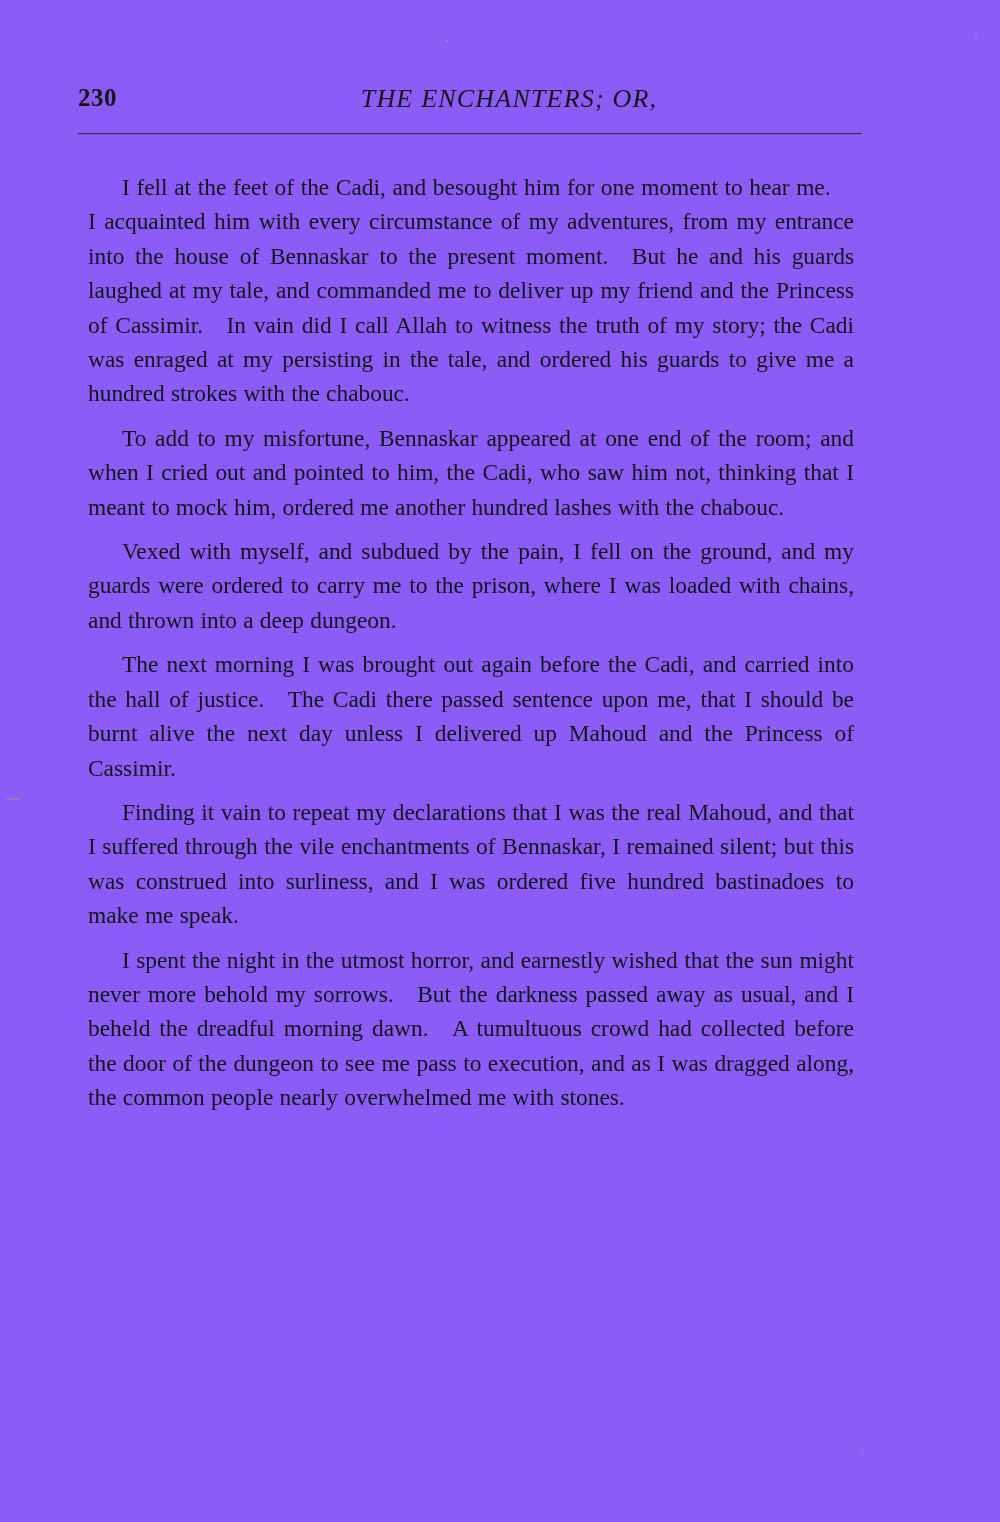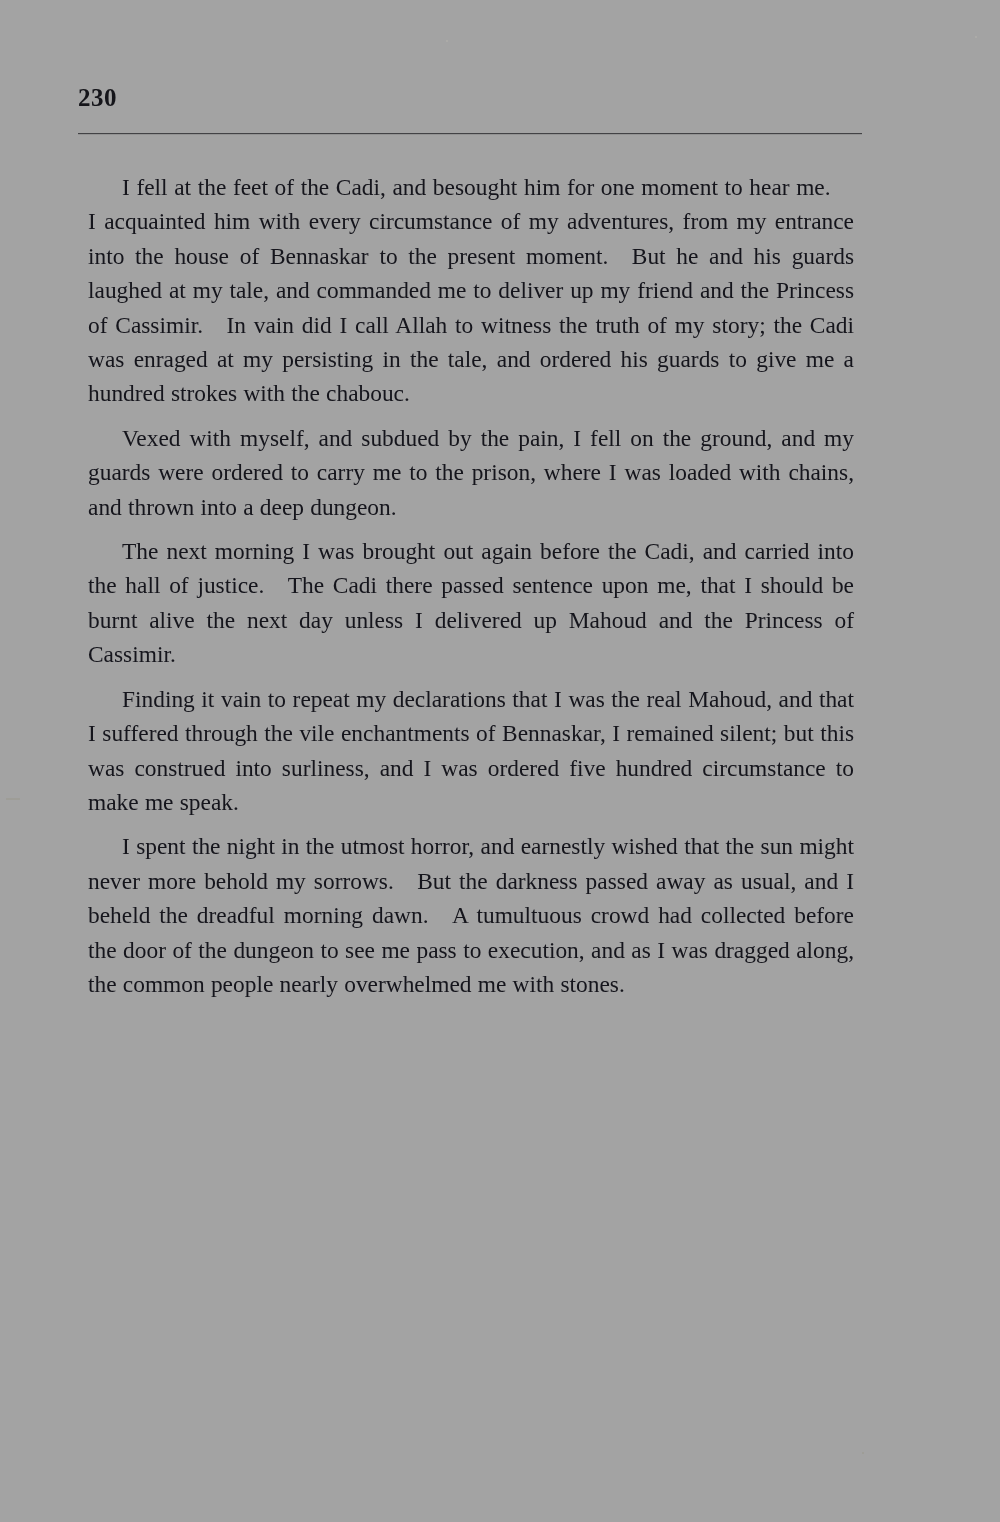--- a/index.html
+++ b/index.html
@@ -11,21 +11,21 @@
     width: 1000px;
     height: 1522px;
     position: relative;
     font-family: "Liberation Serif", "DejaVu Serif", serif;
     color: #1a1a20;
     overflow: hidden;
   }
   .page {
     position: absolute;
     inset: 0;
-    background: #a3a3a3;
+    background: #8b5cf6;
   }
   
   .speckle {
     position: absolute;
     width: 2px; height: 2px;
     background: #b9b7ae;
     border-radius: 50%;
     opacity: .55;
   }
   .header {
@@ -105,25 +105,27 @@
 
 <div class="page">
 
   <div class="speckle" style="left:975px; top:36px;"></div>
   <div class="speckle" style="left:446px; top:40px;"></div>
   <div class="edge-mark" style="left:6px; top:798px; width:14px; height:2px;"></div>
   <div class="edge-mark" style="left:862px; top:1452px; width:2px; height:2px;"></div>
 
   <div class="header">
     <div class="folio">230</div>
+    <div class="running-title">THE ENCHANTERS; OR,</div>
   </div>
 
   <div class="rule"></div>
 
   <div class="body-text">
     <p>I fell at the feet of the Cadi, and besought him for one moment to hear me. I acquainted him with every circumstance of my adventures, from my entrance into the house of Bennaskar to the present moment. But he and his guards laughed at my tale, and commanded me to deliver up my friend and the Princess of Cassimir. In vain did I call Allah to witness the truth of my story; the Cadi was enraged at my persisting in the tale, and ordered his guards to give me a hundred strokes with the chabouc.</p>
+    <p>To add to my misfortune, Bennaskar appeared at one end of the room; and when I cried out and pointed to him, the Cadi, who saw him not, thinking that I meant to mock him, ordered me another hundred lashes with the chabouc.</p>
     <p>Vexed with myself, and subdued by the pain, I fell on the ground, and my guards were ordered to carry me to the prison, where I was loaded with chains, and thrown into a deep dungeon.</p>
     <p>The next morning I was brought out again before the Cadi, and carried into the hall of justice. The Cadi there passed sentence upon me, that I should be burnt alive the next day unless I delivered up Mahoud and the Princess of Cassimir.</p>
-    <p>Finding it vain to repeat my declarations that I was the real Mahoud, and that I suffered through the vile enchantments of Bennaskar, I remained silent; but this was construed into surliness, and I was ordered five hundred circumstance to make me speak.</p>
+    <p>Finding it vain to repeat my declarations that I was the real Mahoud, and that I suffered through the vile enchantments of Bennaskar, I remained silent; but this was construed into surliness, and I was ordered five hundred bastinadoes to make me speak.</p>
     <p>I spent the night in the utmost horror, and earnestly wished that the sun might never more behold my sorrows. But the darkness passed away as usual, and I beheld the dreadful morning dawn. A tumultuous crowd had collected before the door of the dungeon to see me pass to execution, and as I was dragged along, the common people nearly overwhelmed me with stones.</p>
   </div>
 
 </div>
 
 </body></html>

